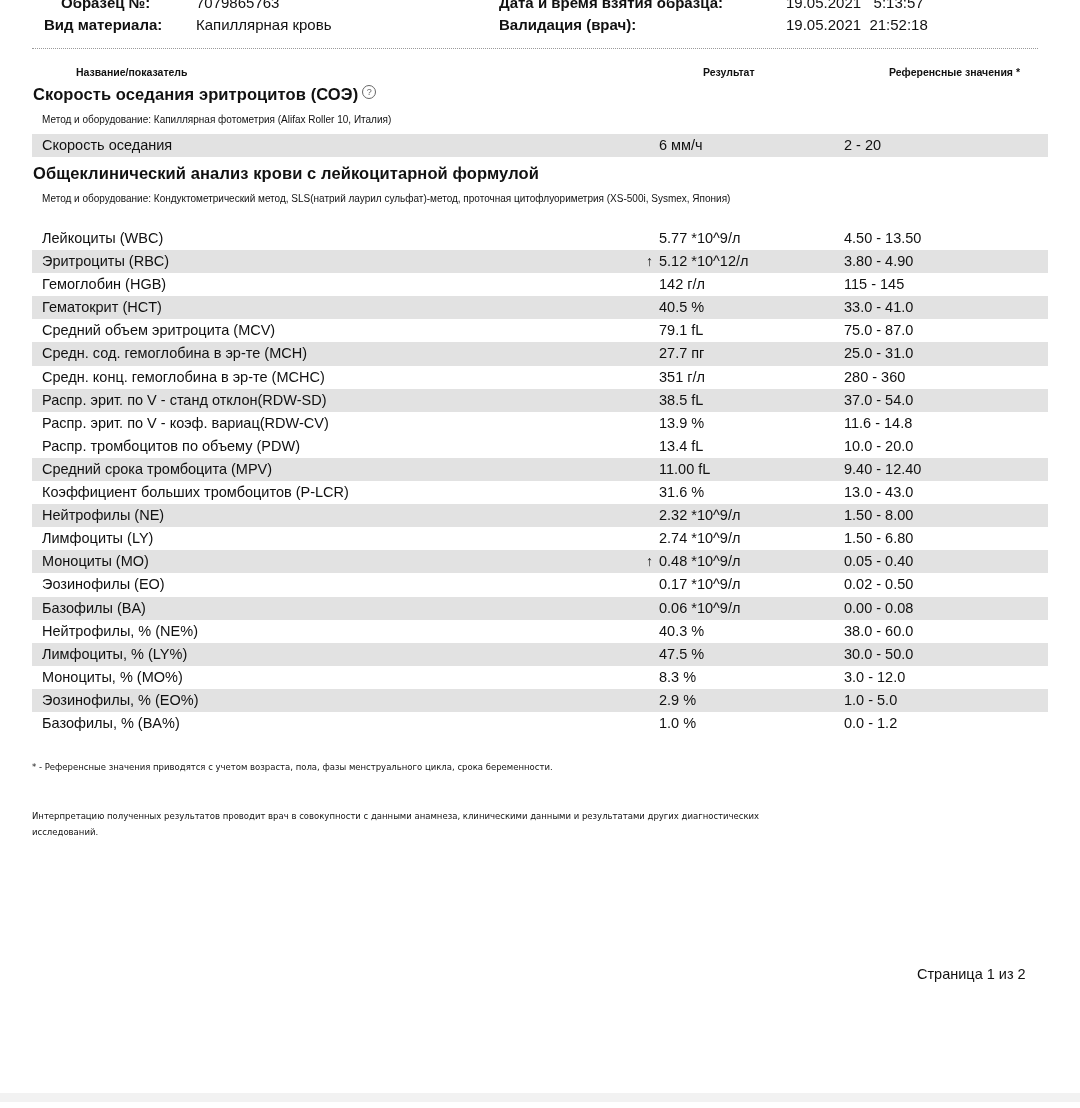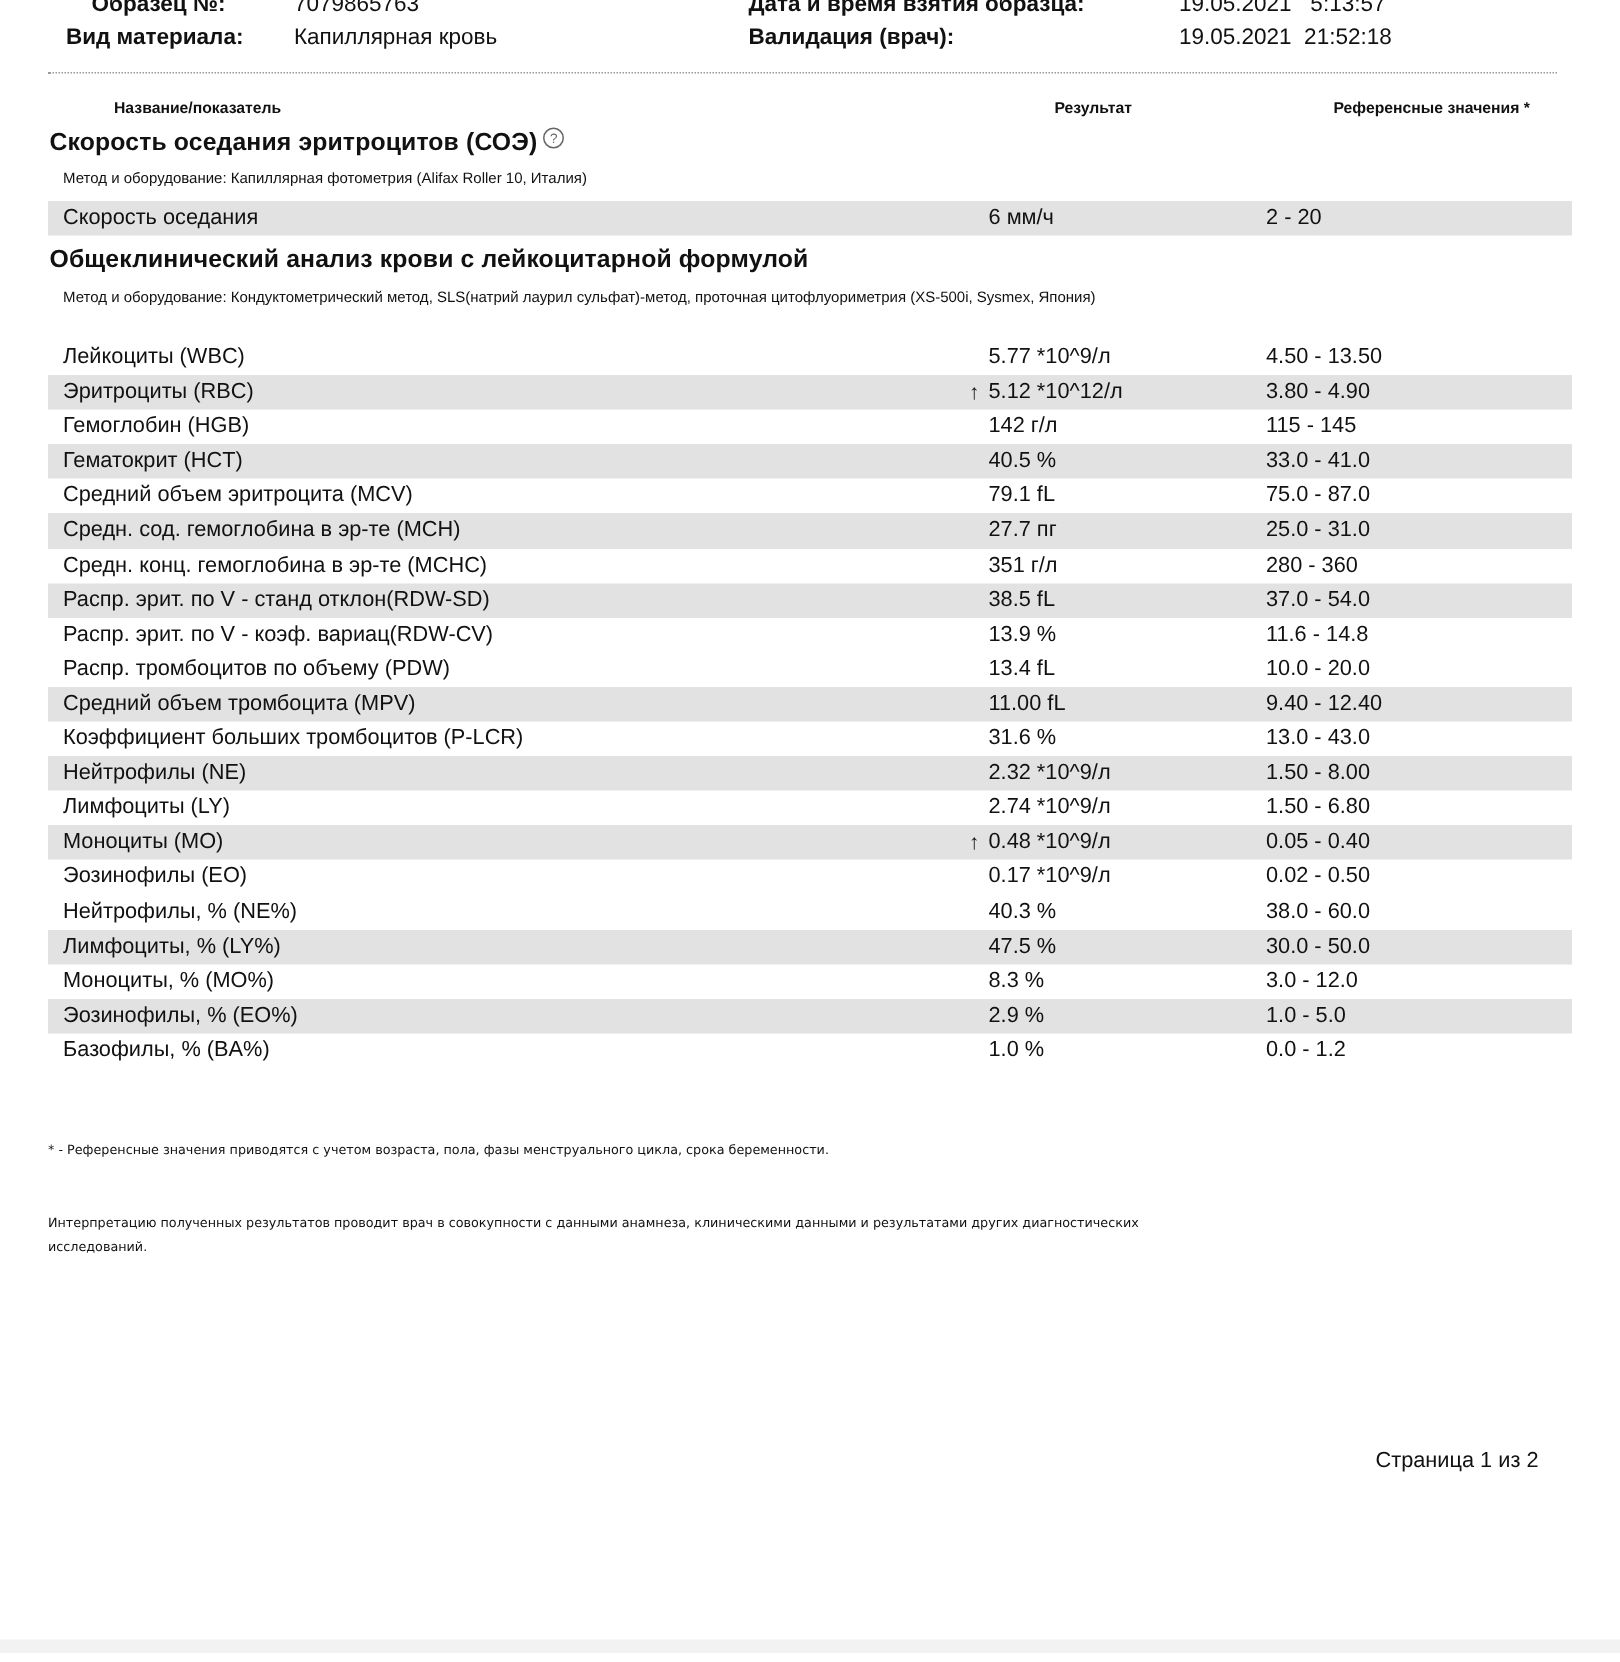--- a/index.html
+++ b/index.html
@@ -125,21 +125,21 @@
         <span class="name">Распр. эрит. по V - коэф. вариац(RDW-CV)</span>
         <span class="res">13.9 %</span>
         <span class="ref">11.6 - 14.8</span>
       </div>
       <div class="row">
         <span class="name">Распр. тромбоцитов по объему (PDW)</span>
         <span class="res">13.4 fL</span>
         <span class="ref">10.0 - 20.0</span>
       </div>
       <div class="row shade">
-        <span class="name">Средний объем тромбоцита (MPV)</span>
+        <span class="name">Средний срока тромбоцита (MPV)</span>
         <span class="res">11.00 fL</span>
         <span class="ref">9.40 - 12.40</span>
       </div>
       <div class="row">
         <span class="name">Коэффициент больших тромбоцитов (P-LCR)</span>
         <span class="res">31.6 %</span>
         <span class="ref">13.0 - 43.0</span>
       </div>
       <div class="row shade">
         <span class="name">Нейтрофилы (NE)</span>
@@ -155,20 +155,25 @@
         <span class="name">Моноциты (MO)</span>
         <span class="flag">↑</span>
         <span class="res">0.48 *10^9/л</span>
         <span class="ref">0.05 - 0.40</span>
       </div>
       <div class="row">
         <span class="name">Эозинофилы (EO)</span>
         <span class="res">0.17 *10^9/л</span>
         <span class="ref">0.02 - 0.50</span>
       </div>
+      <div class="row shade">
+        <span class="name">Базофилы (BA)</span>
+        <span class="res">0.06 *10^9/л</span>
+        <span class="ref">0.00 - 0.08</span>
+      </div>
       <div class="row">
         <span class="name">Нейтрофилы, % (NE%)</span>
         <span class="res">40.3 %</span>
         <span class="ref">38.0 - 60.0</span>
       </div>
       <div class="row shade">
         <span class="name">Лимфоциты, % (LY%)</span>
         <span class="res">47.5 %</span>
         <span class="ref">30.0 - 50.0</span>
       </div>

